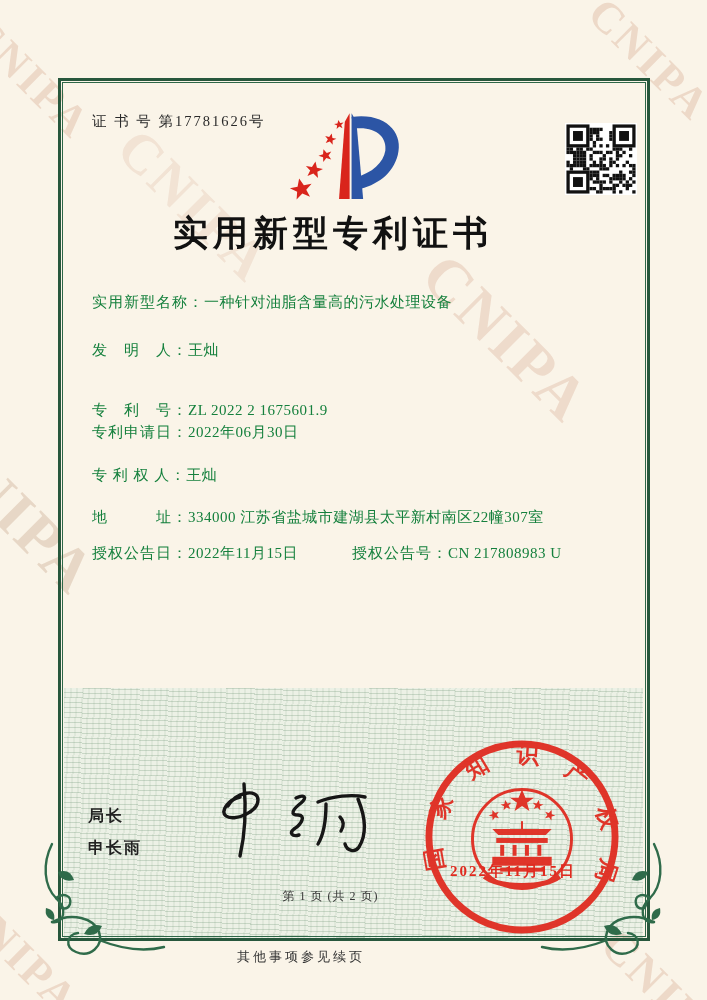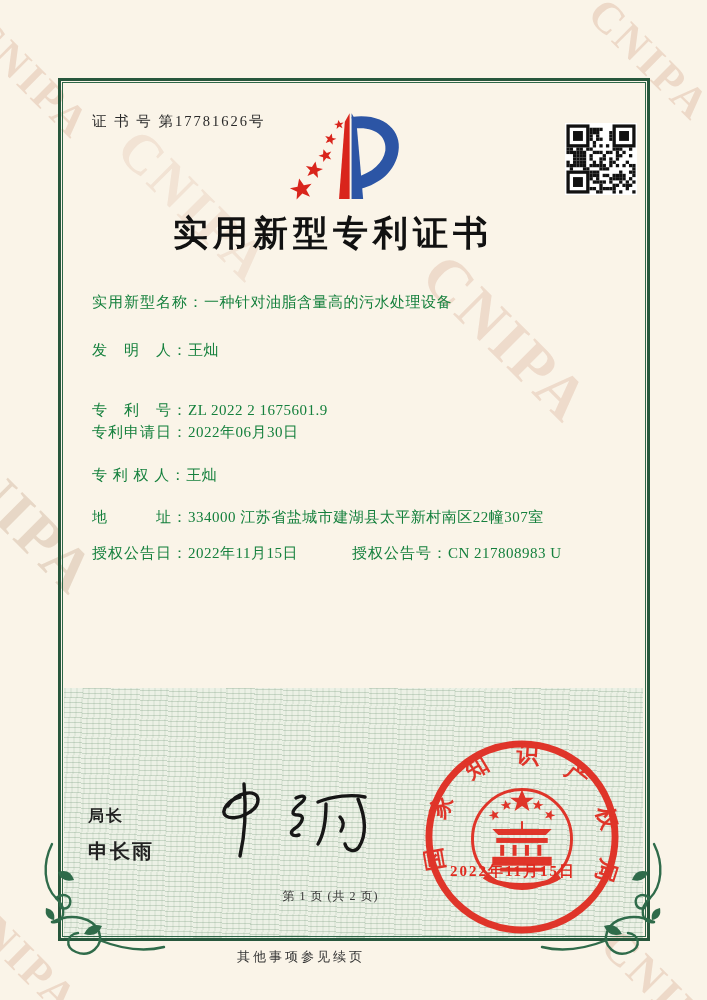--- a/index.html
+++ b/index.html
@@ -84,21 +84,21 @@
   .paras p{margin:0;text-indent:2em;}
   
   .officer-title{
     position:absolute;left:88px;top:806px;
     font-family:"Liberation Sans", sans-serif;
     font-size:16px;font-weight:bold;color:#222;letter-spacing:2px;
   }
   .officer-name{
     position:absolute;left:88px;top:838px;
     font-family:"Liberation Sans", sans-serif;
-    font-size:20px;font-weight:bold;color:#222;letter-spacing:2px;
+    font-size:16px;font-weight:bold;color:#222;letter-spacing:2px;
   }
   .signature{position:absolute;left:200px;top:772px;width:175px;height:95px;}
   
   .seal{position:absolute;left:423px;top:738px;width:198px;height:198px;z-index:4;}
   .seal-date{
     position:absolute;left:428px;top:862px;width:170px;
     text-align:center;
     font-size:15px;font-weight:bold;color:#e02a1f;letter-spacing:2px;
     z-index:5;
   }

